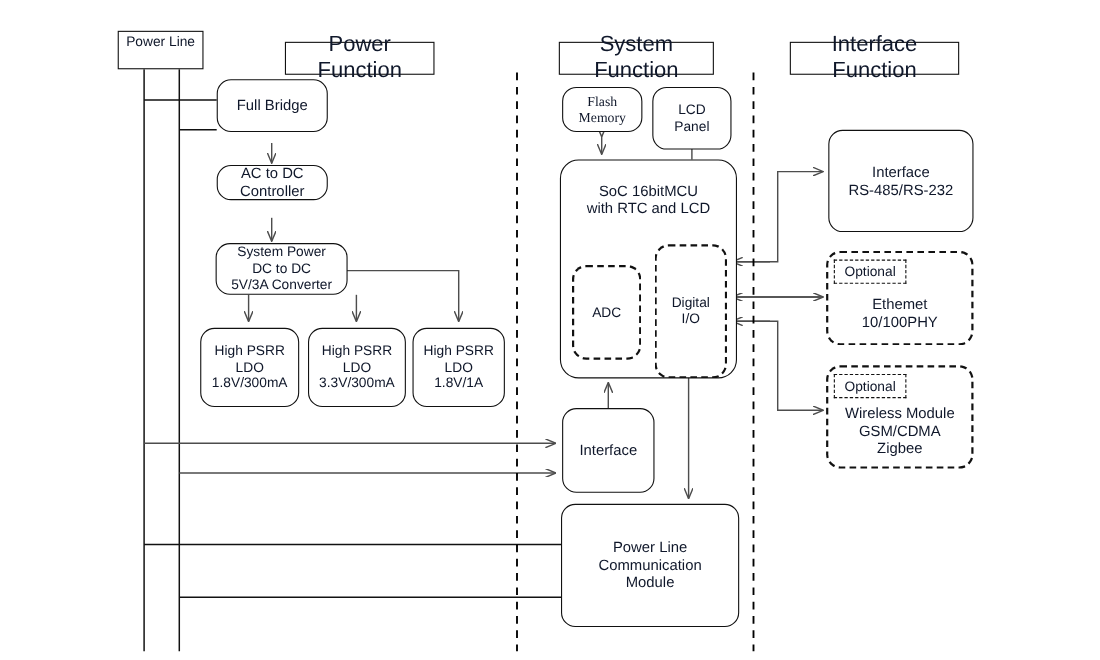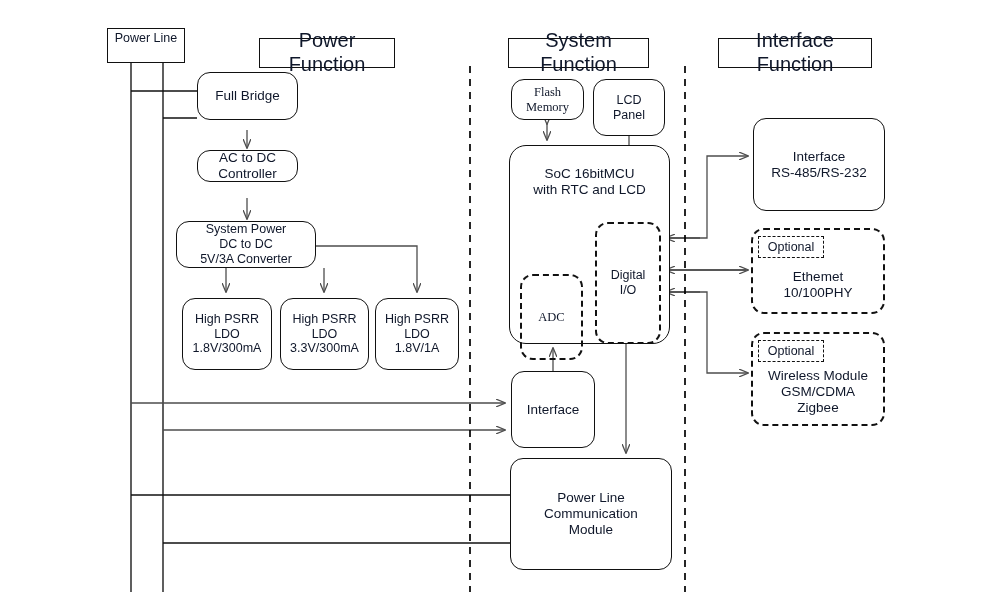--- a/index.html
+++ b/index.html
@@ -128,21 +128,21 @@
 
 <div class="node rounded md" style="left:197px;top:72px;width:101px;height:48px;">
   <span>Full Bridge</span>
 </div>
 
 <div class="node rounded md" style="left:197px;top:150px;width:101px;height:32px;">
   <span>AC to DC
 Controller</span>
 </div>
 
-<div class="node rounded sm" style="left:176px;top:221px;width:140px;height:47px;">
+<div class="node rounded sm" style="left:196px;top:221px;width:120px;height:47px;">
   <span>System Power
 DC to DC
 5V/3A Converter</span>
 </div>
 
 <div class="node rounded sm" style="left:182px;top:298px;width:90px;height:72px;">
   <span>High PSRR
 LDO
 1.8V/300mA</span>
 </div>
@@ -167,21 +167,21 @@
 <div class="node rounded sm" style="left:593px;top:79px;width:72px;height:57px;">
   <span>LCD
 Panel</span>
 </div>
 
 <div class="node rounded md" style="left:509px;top:145px;width:161px;height:199px;align-items:flex-start;padding-top:20px;border-radius:17px;">
   <span>SoC 16bitMCU
 with RTC and LCD</span>
 </div>
 
-<div class="node dashed sm" style="left:520px;top:274px;width:63px;height:86px;font-family:Liberation Serif, serif;">
+<div class="node dashed sm" style="left:520px;top:241px;width:63px;height:86px;">
   <span>ADC</span>
 </div>
 
 <div class="node dashed sm" style="left:595px;top:222px;width:66px;height:122px;">
   <span>Digital
 I/O</span>
 </div>
 
 <div class="node rounded md" style="left:511px;top:371px;width:84px;height:77px;">
   <span>Interface</span>

